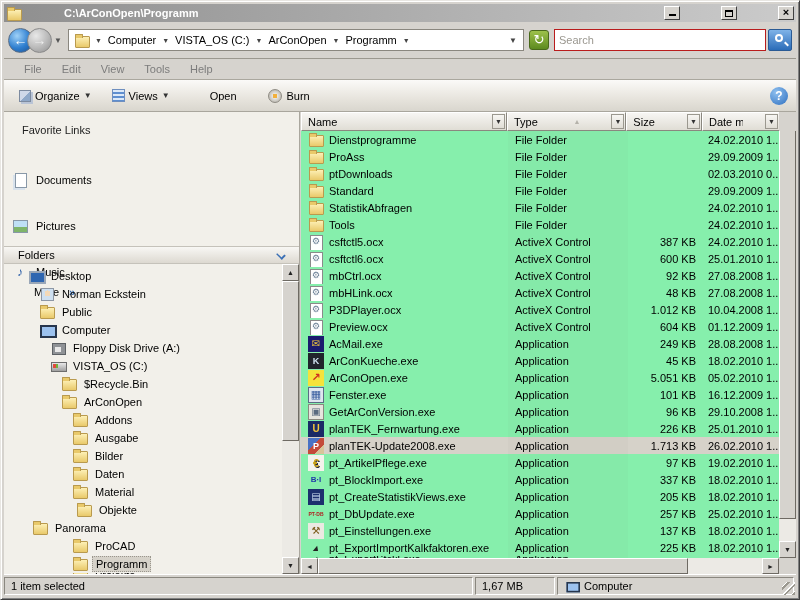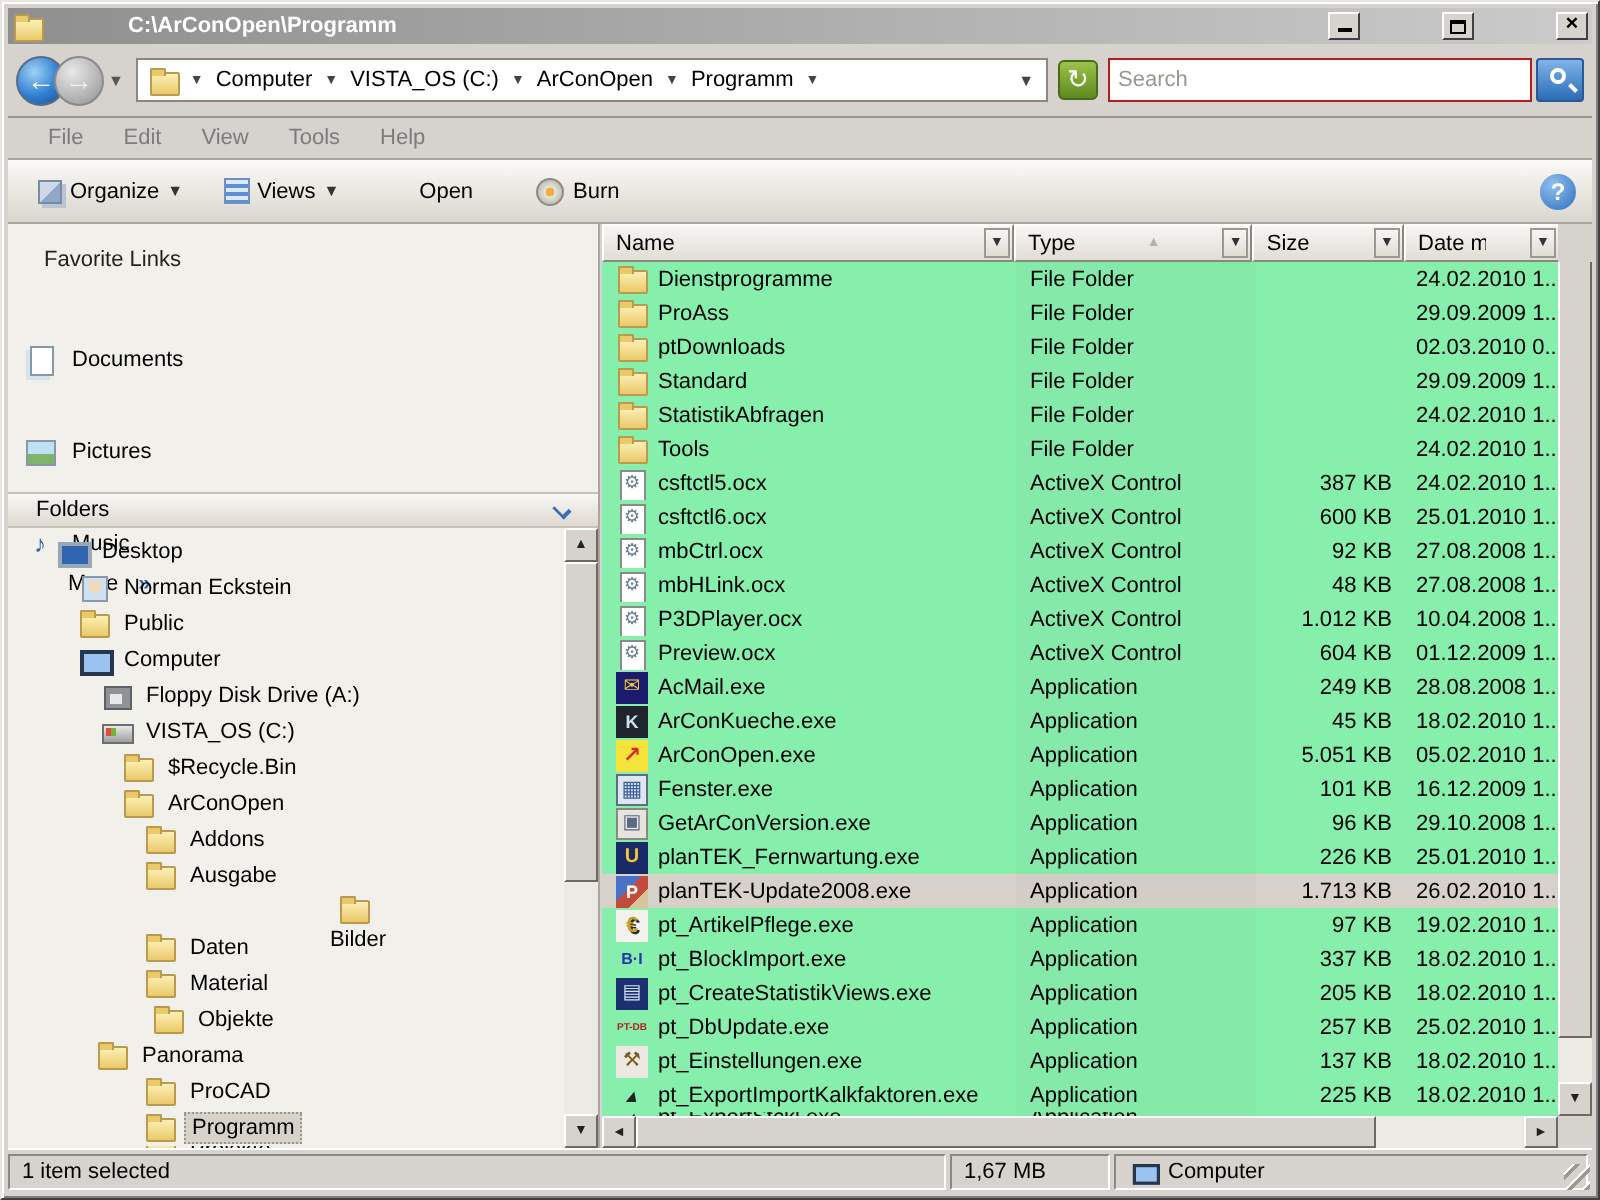--- a/index.html
+++ b/index.html
@@ -310,37 +310,37 @@
           <span class="tlabel">ArConOpen</span>
         </div>
         <div class="titem" style="padding-left: 68px;">
           <span class="ic i-folder"></span>
           <span class="tlabel">Addons</span>
         </div>
         <div class="titem" style="padding-left: 68px;">
           <span class="ic i-folder"></span>
           <span class="tlabel">Ausgabe</span>
         </div>
-        <div class="titem" style="padding-left: 68px; flex-direction: column;">
+        <div class="titem" style="padding-left: 68px;">
           <span class="ic i-folder"></span>
           <span class="tlabel">Bilder</span>
         </div>
         <div class="titem" style="padding-left: 68px;">
           <span class="ic i-folder"></span>
           <span class="tlabel">Daten</span>
         </div>
         <div class="titem" style="padding-left: 68px;">
           <span class="ic i-folder"></span>
           <span class="tlabel">Material</span>
         </div>
         <div class="titem" style="padding-left: 72px;">
           <span class="ic i-folder"></span>
           <span class="tlabel">Objekte</span>
         </div>
-        <div class="titem" style="padding-left: 44px;">
+        <div class="titem" style="padding-left: 28px;">
           <span class="ic i-folder"></span>
           <span class="tlabel">Panorama</span>
         </div>
         <div class="titem" style="padding-left: 68px;">
           <span class="ic i-folder"></span>
           <span class="tlabel">ProCAD</span>
         </div>
         <div class="titem selected" style="padding-left: 68px;">
           <span class="ic i-folder"></span>
           <span class="tlabel">Programm</span>

